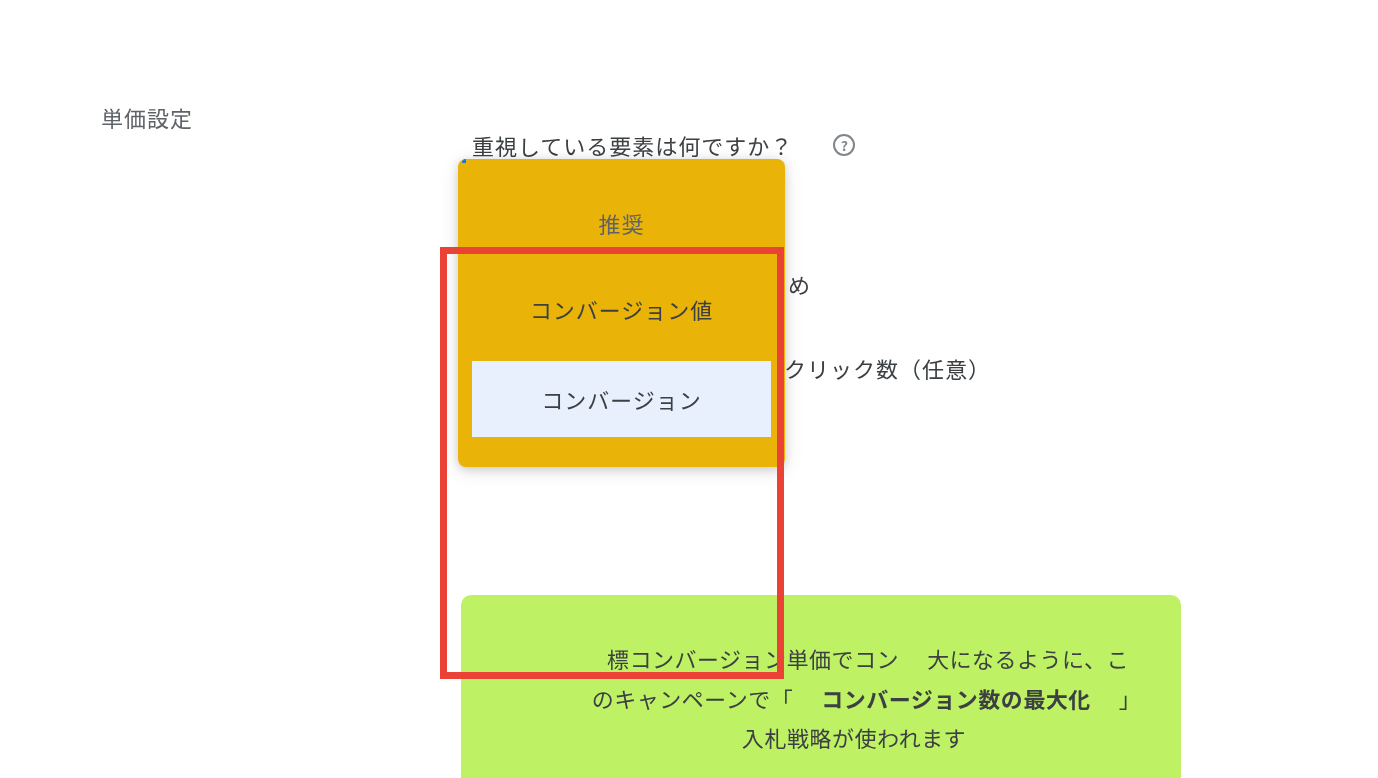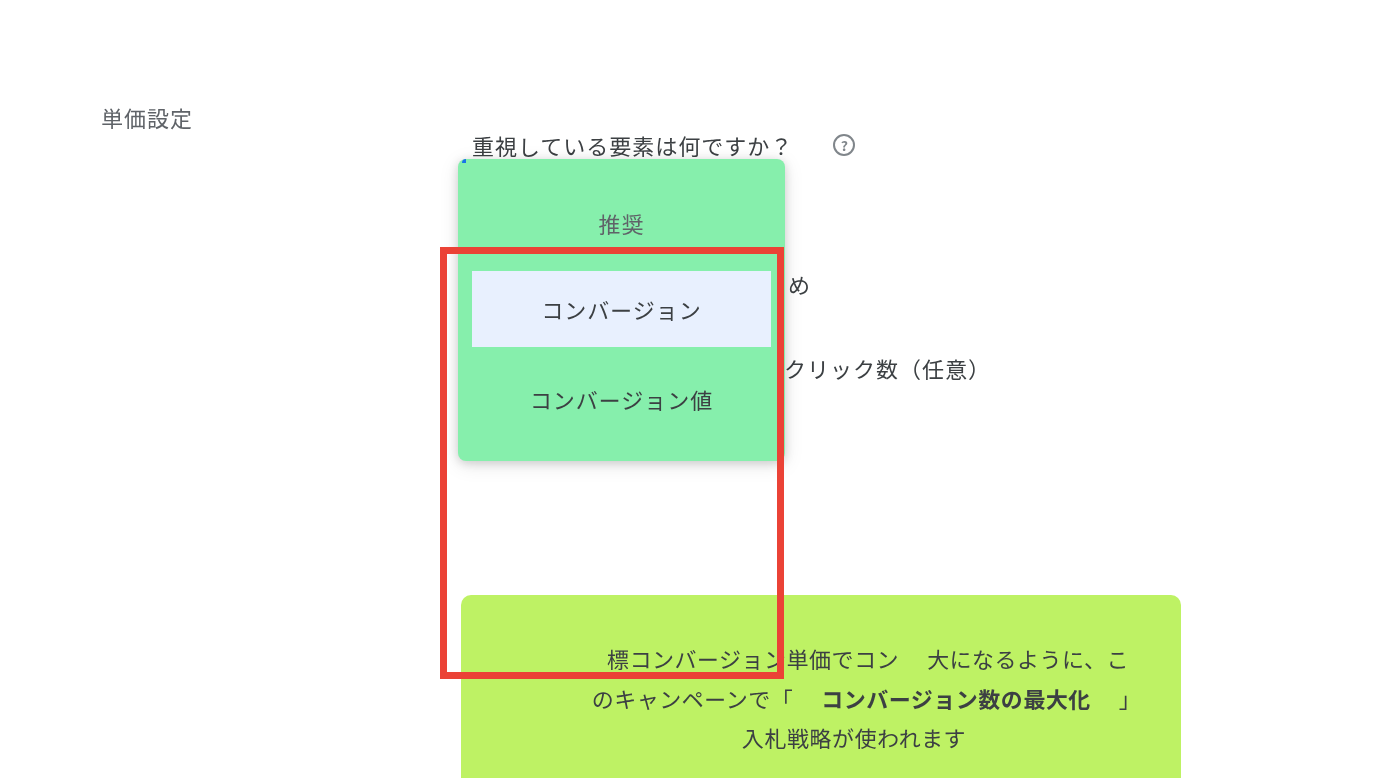--- a/index.html
+++ b/index.html
@@ -51,26 +51,26 @@
       justify-content: center;
       font-size: 14px;
       color: #80868b;
       font-weight: bold;
     }
     .dropdown {
       position: absolute;
       top: 44px;
       left: 0;
       width: 327px;
-      background: #86efac;
+      background: #eab308;
       border-radius: 8px;
       box-shadow: 0 2px 10px rgba(0,0,0,0.15), 0 4px 20px rgba(0,0,0,0.1);
       z-index: 10;
       padding-top: 6px;
-      padding-bottom: 10px;
+      padding-bottom: 16px;
     }
     .dropdown::before {
       content: "";
       position: absolute;
       top: 0;
       left: 4px;
       width: 4px;
       height: 4px;
       background: #1a73e8;
       border-radius: 4px 0 0 0;
@@ -152,20 +152,20 @@
     <span class="behind-text behind2">クリック数（任意）</span>
 
     <div class="info-card">
       <div class="info-card-text">
         <span>標コンバージョン単価でコン</span><span>大になるように、このキャンペーンで「</span><b>コンバージョン数の最大化</b><span>」入札戦略が使われます</span>
       </div>
     </div>
 
     <div class="dropdown">
       <div class="dropdown-group-header">推奨</div>
+      <div class="dropdown-item">コンバージョン値</div>
       <div class="dropdown-item selected">コンバージョン</div>
-      <div class="dropdown-item">コンバージョン値</div>
     </div>
 
     <div class="highlight-box"></div>
 
   </div>
 </div>
 
 </body></html>

